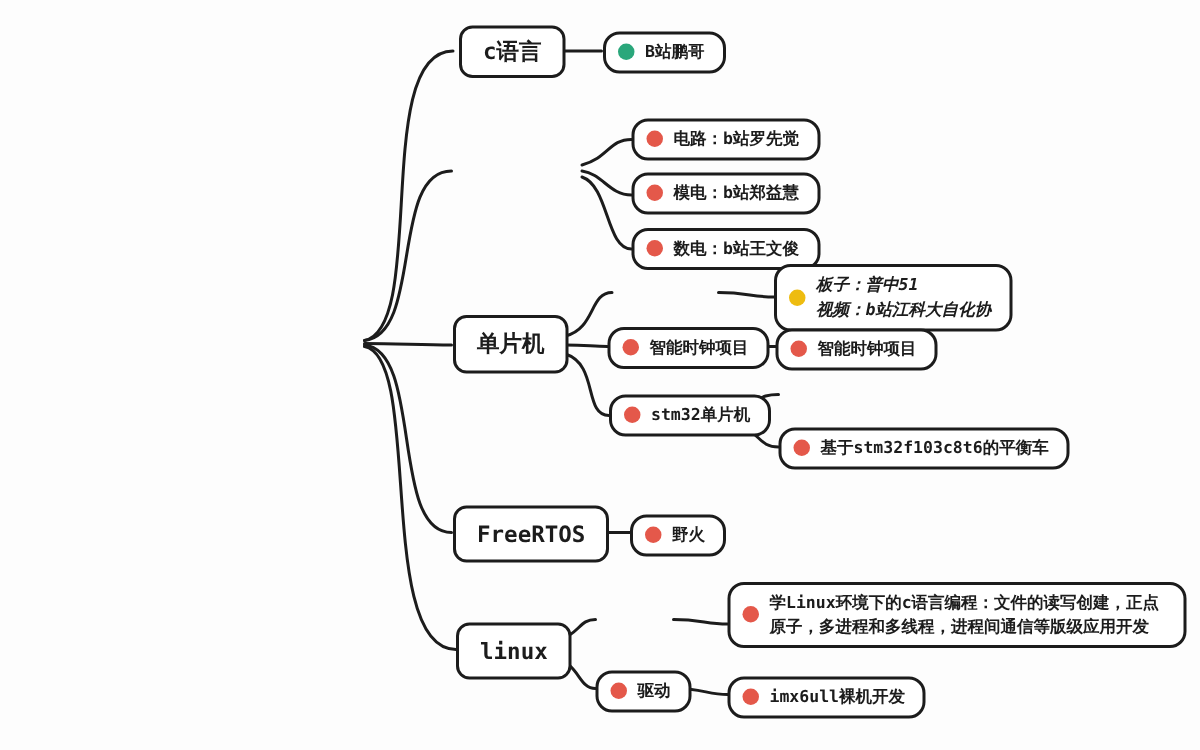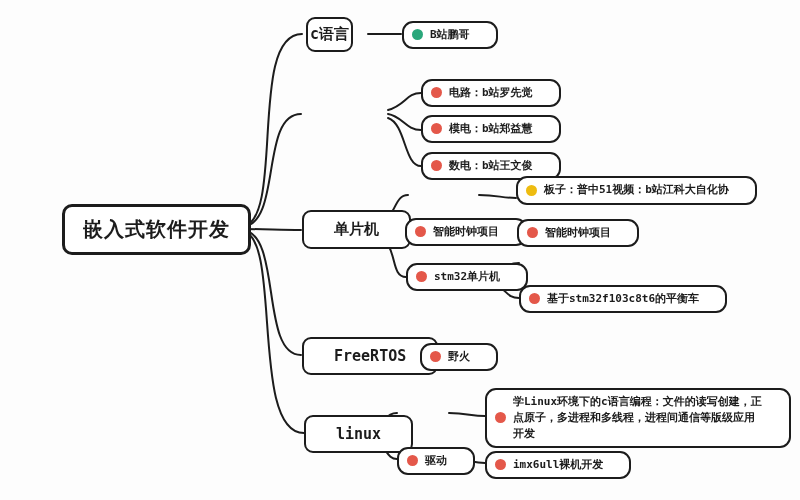--- a/index.html
+++ b/index.html
@@ -5,26 +5,26 @@
   html,body{margin:0;padding:0;background:#ffffff;}
   #stage{
     position:relative;width:800px;height:500px;background:#fdfdfd;overflow:hidden;
     font-family:"DejaVu Sans Mono","DejaVu Sans",sans-serif;color:#1c1c1c;
   }
   #wires{position:absolute;left:0;top:0;width:800px;height:500px;}
   #wires path{fill:none;stroke:#1c1c1c;stroke-width:2;stroke-linecap:round;}
   .node{position:absolute;background:#ffffff;border:2px solid #1c1c1c;box-sizing:border-box;
         display:flex;align-items:center;gap:7px;white-space:nowrap;}
   .root{border-width:3px;border-radius:10px;padding:9px 18px;font-size:20px;font-weight:bold;letter-spacing:1px;}
-  .main{border-width:2.5px;border-radius:9px;padding:6px 2px;font-size:15px;font-weight:bold;}
-  .main.big{padding:8px 30px;}
-  .leaf{border-radius:11px;padding:4px 26px 4px 8px;font-size:11px;font-weight:bold;}
+  .main{border-width:2.5px;border-radius:9px;padding:6px 14px;font-size:15px;font-weight:bold;}
+  .main.big{padding:8px 14px;}
+  .leaf{border-radius:11px;padding:4px 12px 4px 8px;font-size:11px;font-weight:bold;}
   .leaf .lbl{line-height:1.45;}
   .leaf.multi{align-items:center;}
-  .leaf.multi .lines{display:flex;flex-direction:row;line-height:1.5;}
+  .leaf.multi .lines{display:flex;flex-direction:column;line-height:1.5;font-style:italic;}
   .leaf.wrap{white-space:normal;width:306px;align-items:center;}
   .dot{width:11px;height:11px;border-radius:50%;flex:0 0 11px;background:#e4584a;}
 </style>
 </head>
 <body>
 
 <div id="stage">
 
   <svg id="wires" viewBox="0 0 800 500">
     <path d="M243,227 C285,218 248,34 302,34"></path>
@@ -43,23 +43,20 @@
     <path d="M491,231 L517,231"></path>
     <path d="M489,272 C507,268 505,263 519,263"></path>
     <path d="M489,282 C507,287 505,298 519,298"></path>
     <path d="M391,355 L420,355"></path>
     <path d="M368,428 C387,424 385,413 397,413"></path>
     <path d="M368,438 C387,442 385,459 397,459"></path>
     <path d="M449,413 C467,413 471,416 485,416"></path>
     <path d="M450,459 C468,459 472,463 485,463"></path>
   </svg>
 
-  <div class="node root" style="left:62px;top:204px">
-    <span class="lbl">嵌入式软件开发</span>
-  </div>
 
   <div class="node main" style="left:306px;top:17px">
     <span class="lbl">c语言</span>
   </div>
   <div class="node leaf" style="left:402px;top:21px">
     <span class="dot" style="background: rgb(42, 167, 123);"></span>
     <span class="lbl">B站鹏哥</span>
   </div>
 
   <div class="node leaf" style="left:421px;top:115px">

